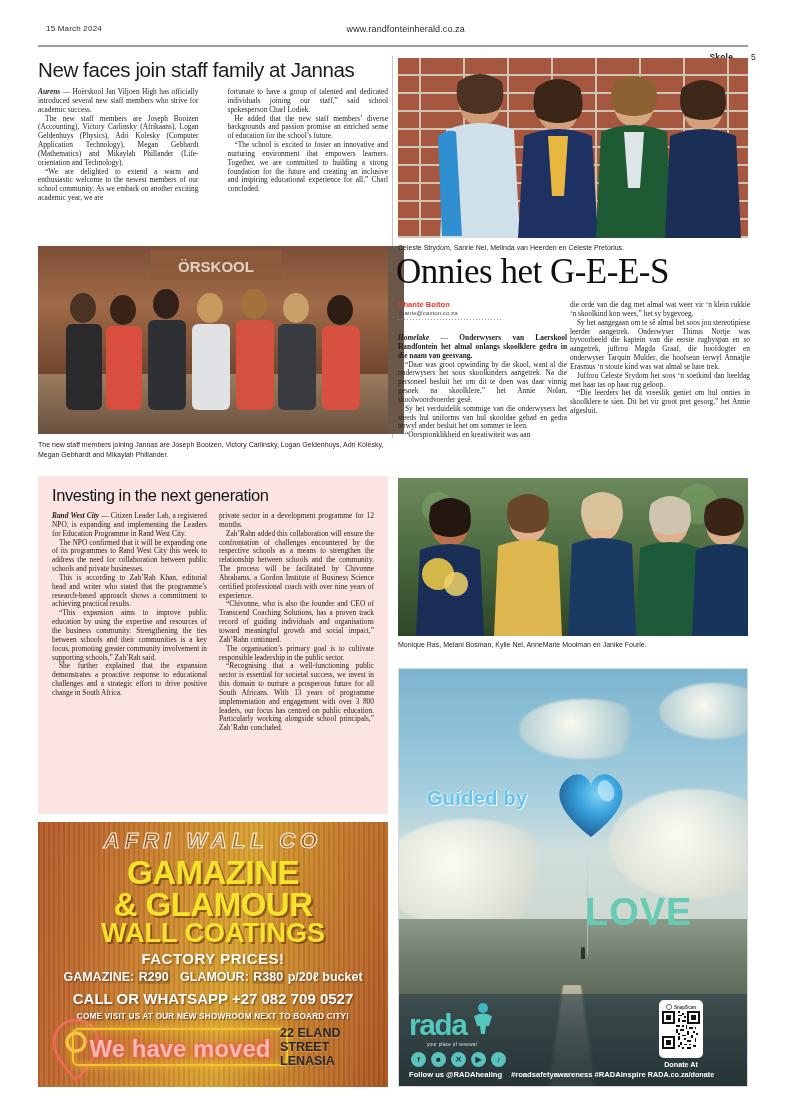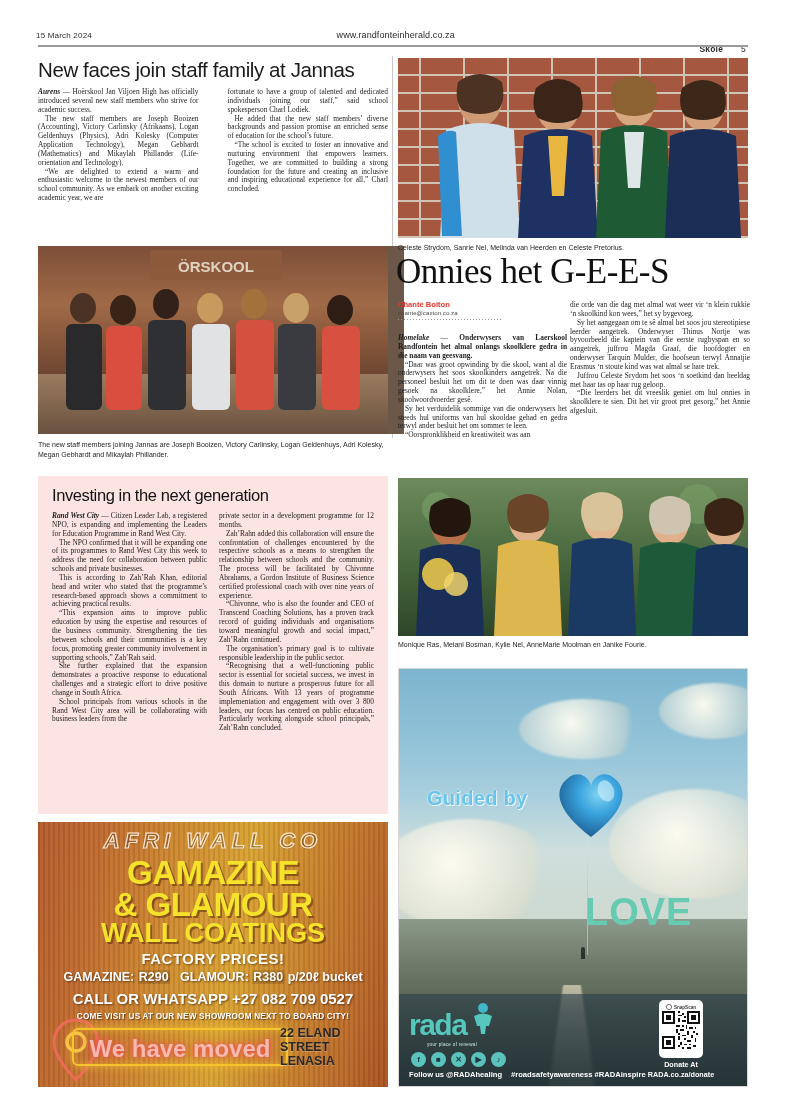--- a/index.html
+++ b/index.html
@@ -6,22 +6,22 @@
   html, body {
     width: 786px; height: 1113px;
     background: #ffffff;
     font-family: "Liberation Sans", sans-serif;
     overflow: hidden;
   }
   .page { position: relative; width: 786px; height: 1113px; background: #fff; }
 
   
   .masthead {
-    position: absolute; left: 36px; top: 24px; width: 710px; height: 22px;
-    display: flex; align-items: center; justify-content: space-between;
+    position: absolute; left: 46px; top: 24px; width: 710px; height: 22px;
+    display: flex; align-items: flex-start; justify-content: space-between;
     font-size: 8px; color: #2b2b2b; letter-spacing: .2px; gap: 48px;
   }
   .masthead .mid { font-size: 9px; letter-spacing: .1px; }
   .masthead .right { display: flex; gap: 18px; align-items: baseline; margin-top: 28px; }
   .masthead .sect { font-weight: 600; font-size: 8.5px; }
   .masthead .pno { font-size: 8.5px; }
   .rule-top {
     position: absolute; left: 38px; top: 45px; width: 710px;
     height: 1.6px; background: #9a9a9a;
   }
@@ -366,21 +366,20 @@
 
   <div id="art2">
     <h2 id="art2-title" class="headline-sans">Investing in the next generation</h2>
     <div id="art2-cols">
       <div class="body-serif">
         <p class="first"><span class="lead">Rand West City</span><span> — </span><span>Citizen Leader Lab, a registered NPO, is expanding and implementing the Leaders for Education Programme in Rand West City.</span></p>
         <p>The NPO confirmed that it will be expanding one of its programmes to Rand West City this week to address the need for collaboration between public schools and private businesses.</p>
         <p>This is according to Zah’Rah Khan, editorial head and writer who stated that the programme’s research-based approach shows a commitment to achieving practical results.</p>
         <p>“This expansion aims to improve public education by using the expertise and resources of the business community. Strengthening the ties between schools and their communities is a key focus, promoting greater community involvement in supporting schools,” Zah’Rah said.</p>
         <p>She further explained that the expansion demonstrates a proactive response to educational challenges and a strategic effort to drive positive change in South Africa.</p>
-        <p>School principals from various schools in the Rand West City area will be collaborating with business leaders from the</p>
       </div>
       <div class="body-serif">
         <p class="first">private sector in a development programme for 12 months.</p>
         <p>Zah’Rahn added this collaboration will ensure the confrontation of challenges encountered by the respective schools as a means to strengthen the relationship between schools and the community. The process will be facilitated by Chivonne Abrahams, a Gordon Institute of Business Science certified professional coach with over nine years of experience.</p>
         <p>“Chivonne, who is also the founder and CEO of Transcend Coaching Solutions, has a proven track record of guiding individuals and organisations toward meaningful growth and social impact,” Zah’Rahn continued.</p>
         <p>The organisation’s primary goal is to cultivate responsible leadership in the public sector.</p>
         <p>“Recognising that a well-functioning public sector is essential for societal success, we invest in this domain to nurture a prosperous future for all South Africans. With 13 years of programme implementation and engagement with over 3 800 leaders, our focus has centred on public education. Particularly working alongside school principals,” Zah’Rahn concluded.</p>
       </div>
     </div>
   </div>

